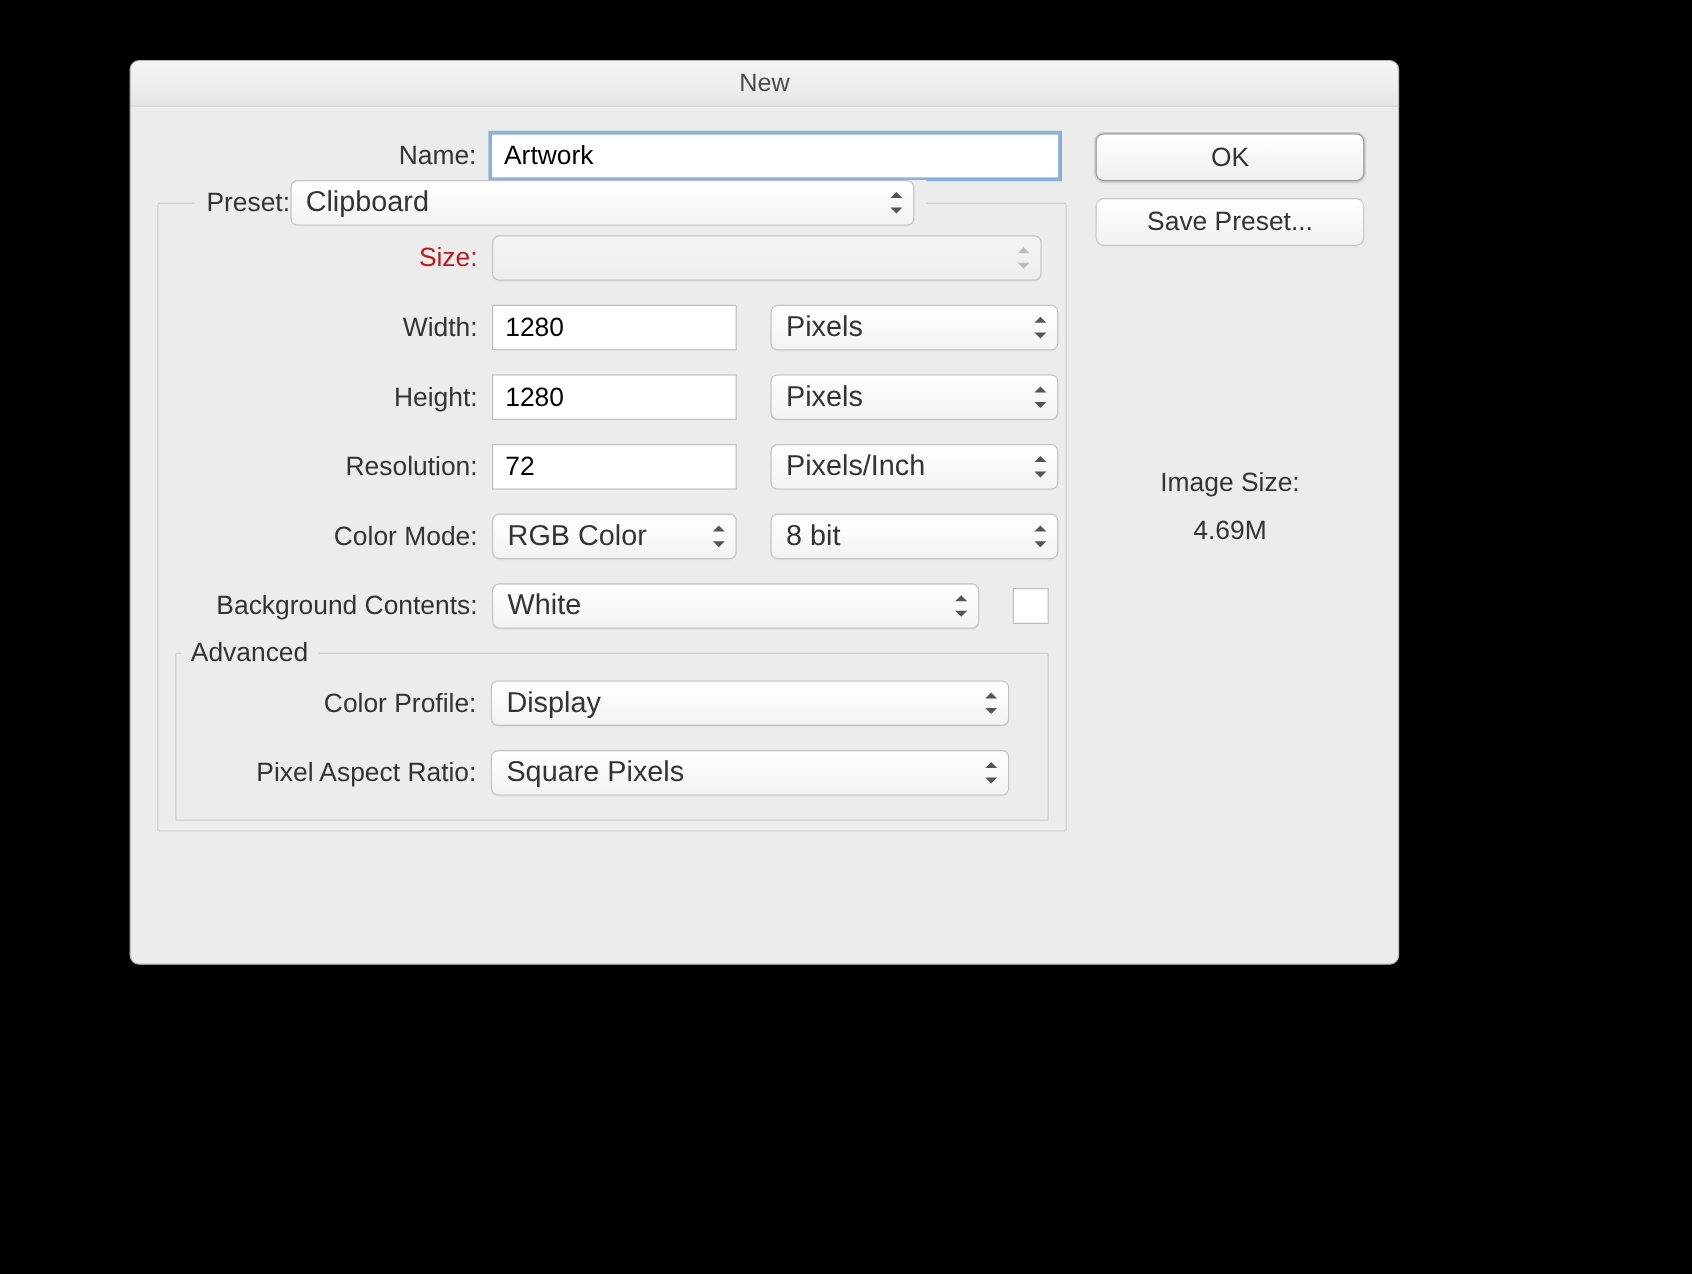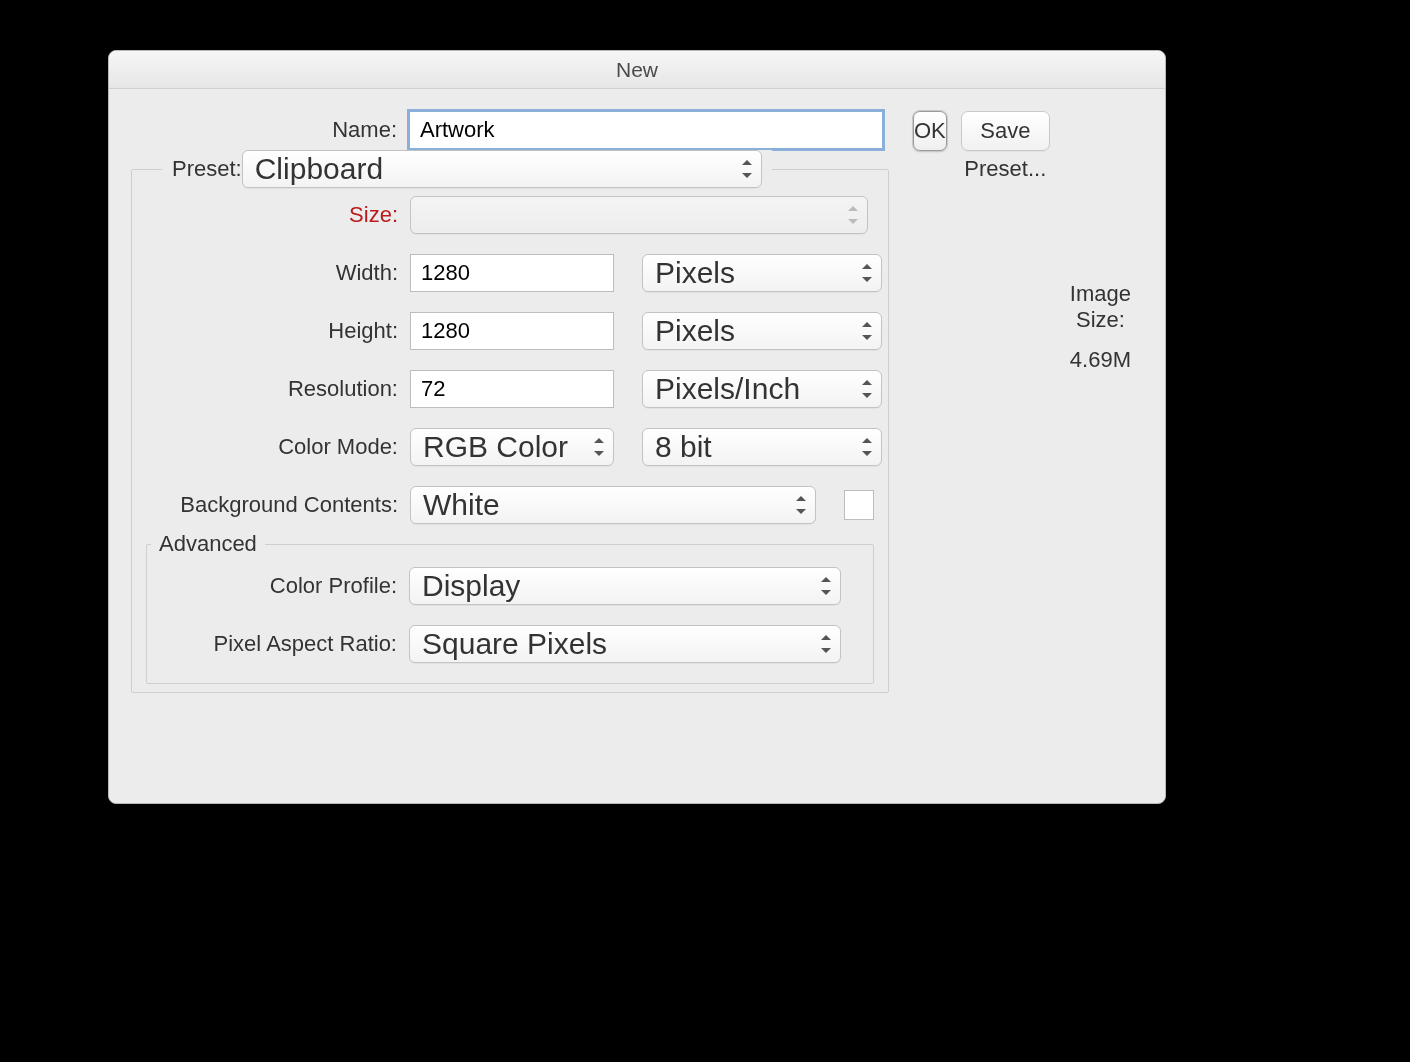--- a/index.html
+++ b/index.html
@@ -36,21 +36,21 @@
     color: #4a4a4a;
   }
   .content {
     position: absolute;
     top: 38px; left: 0; right: 0; bottom: 0;
     padding: 22px 28px 22px 22px;
     display: flex;
     gap: 24px;
   }
   .left-col { flex: 1; position: relative; }
-  .right-col { width: 224px; display: flex; gap: 14px; }
+  .right-col { width: 224px; display: flex; flex-direction: column; gap: 14px; }
 
   .row {
     display: flex;
     align-items: center;
     margin-bottom: 20px;
   }
   .label {
     width: 278px;
     text-align: right;
     padding-right: 12px;
@@ -77,21 +77,21 @@
 
   .select {
     position: relative;
     height: 38px;
     background: linear-gradient(#ffffff, #f3f3f3);
     border: 1px solid #c3c3c3;
     border-radius: 6px;
     display: flex;
     align-items: center;
     padding: 0 30px 0 12px;
-    font-size: 30px;
+    font-size: 24px;
     color: #333;
     box-shadow: 0 1px 0 rgba(0,0,0,0.04);
   }
   .select.disabled { background: linear-gradient(#f4f4f4,#ededed); color:#aaa; }
   .select .arrows {
     position: absolute; right: 8px; top: 50%; transform: translateY(-50%);
     width: 12px; height: 18px;
     display:flex; flex-direction:column; justify-content:space-between; align-items:center;
   }
   .select .arrows::before, .select .arrows::after {

